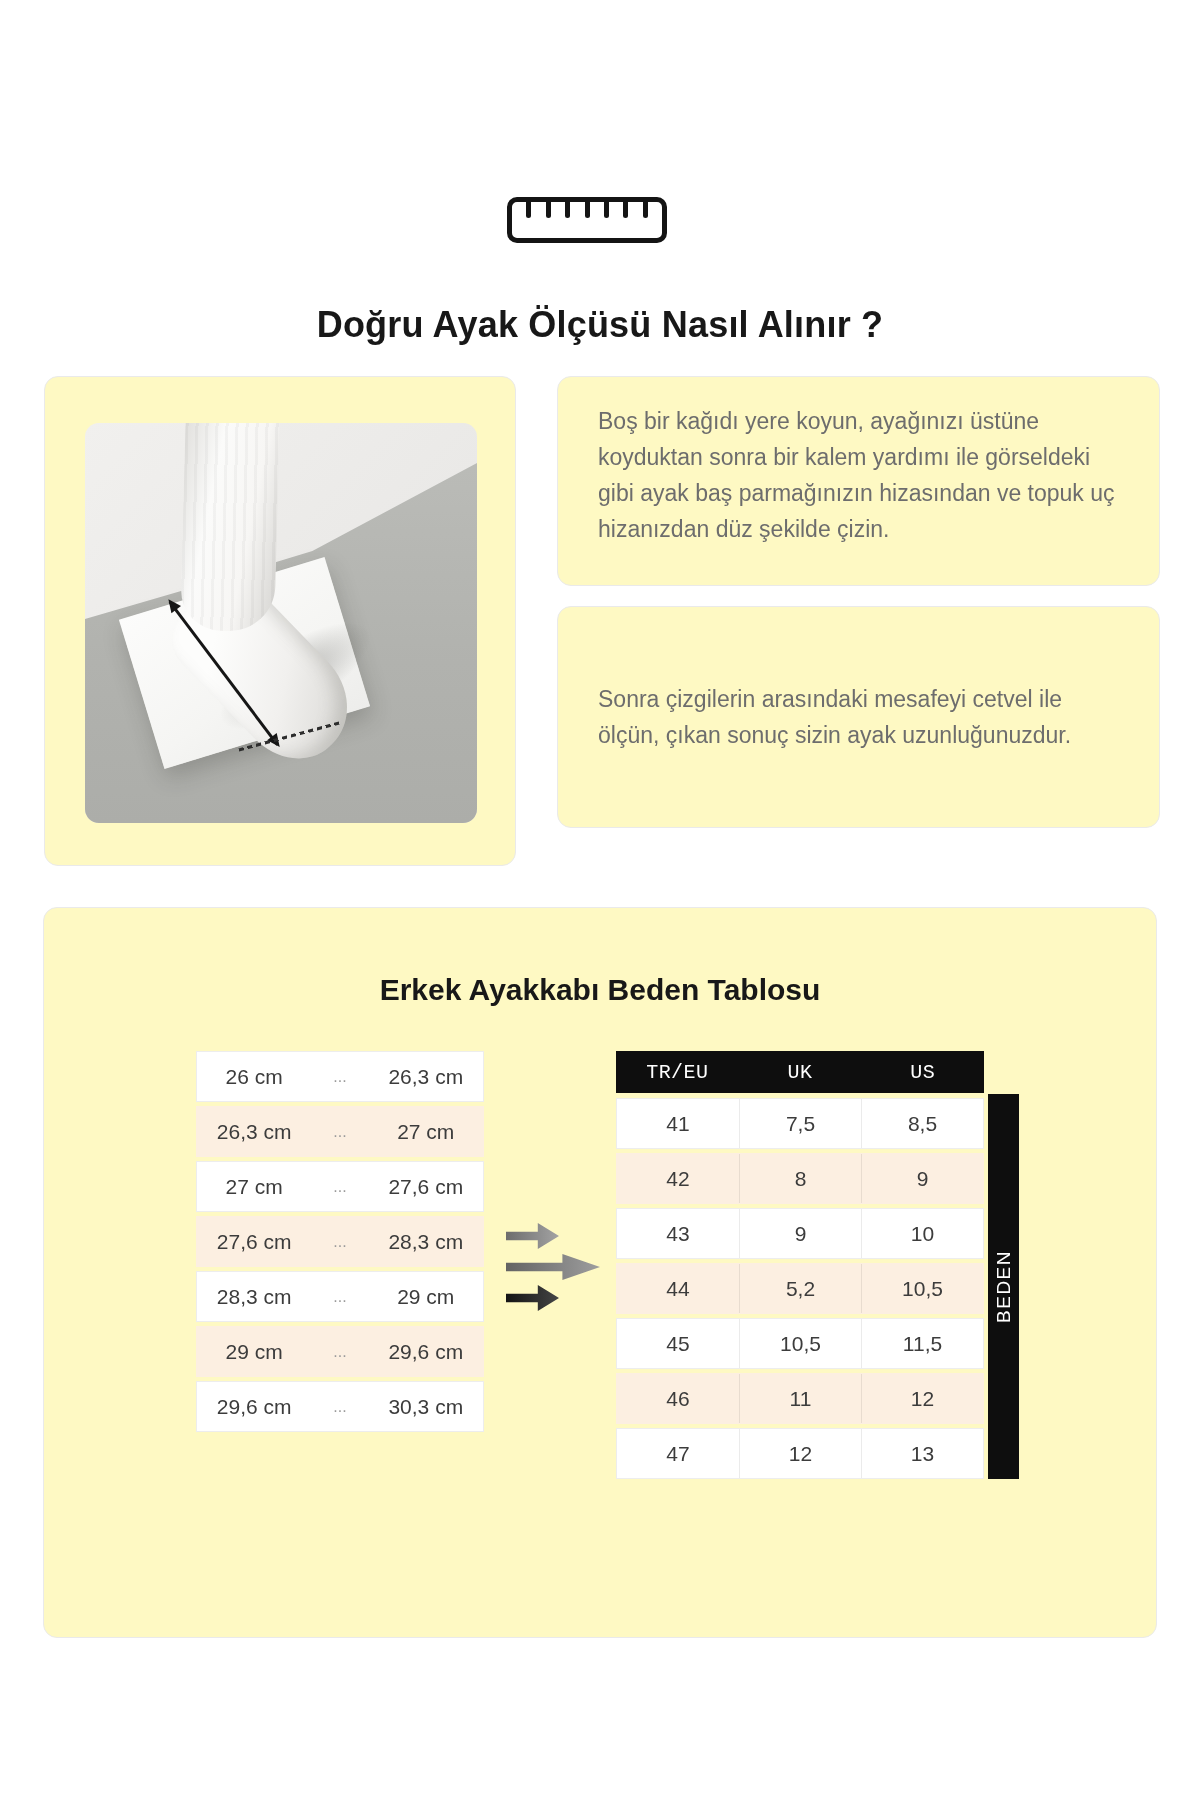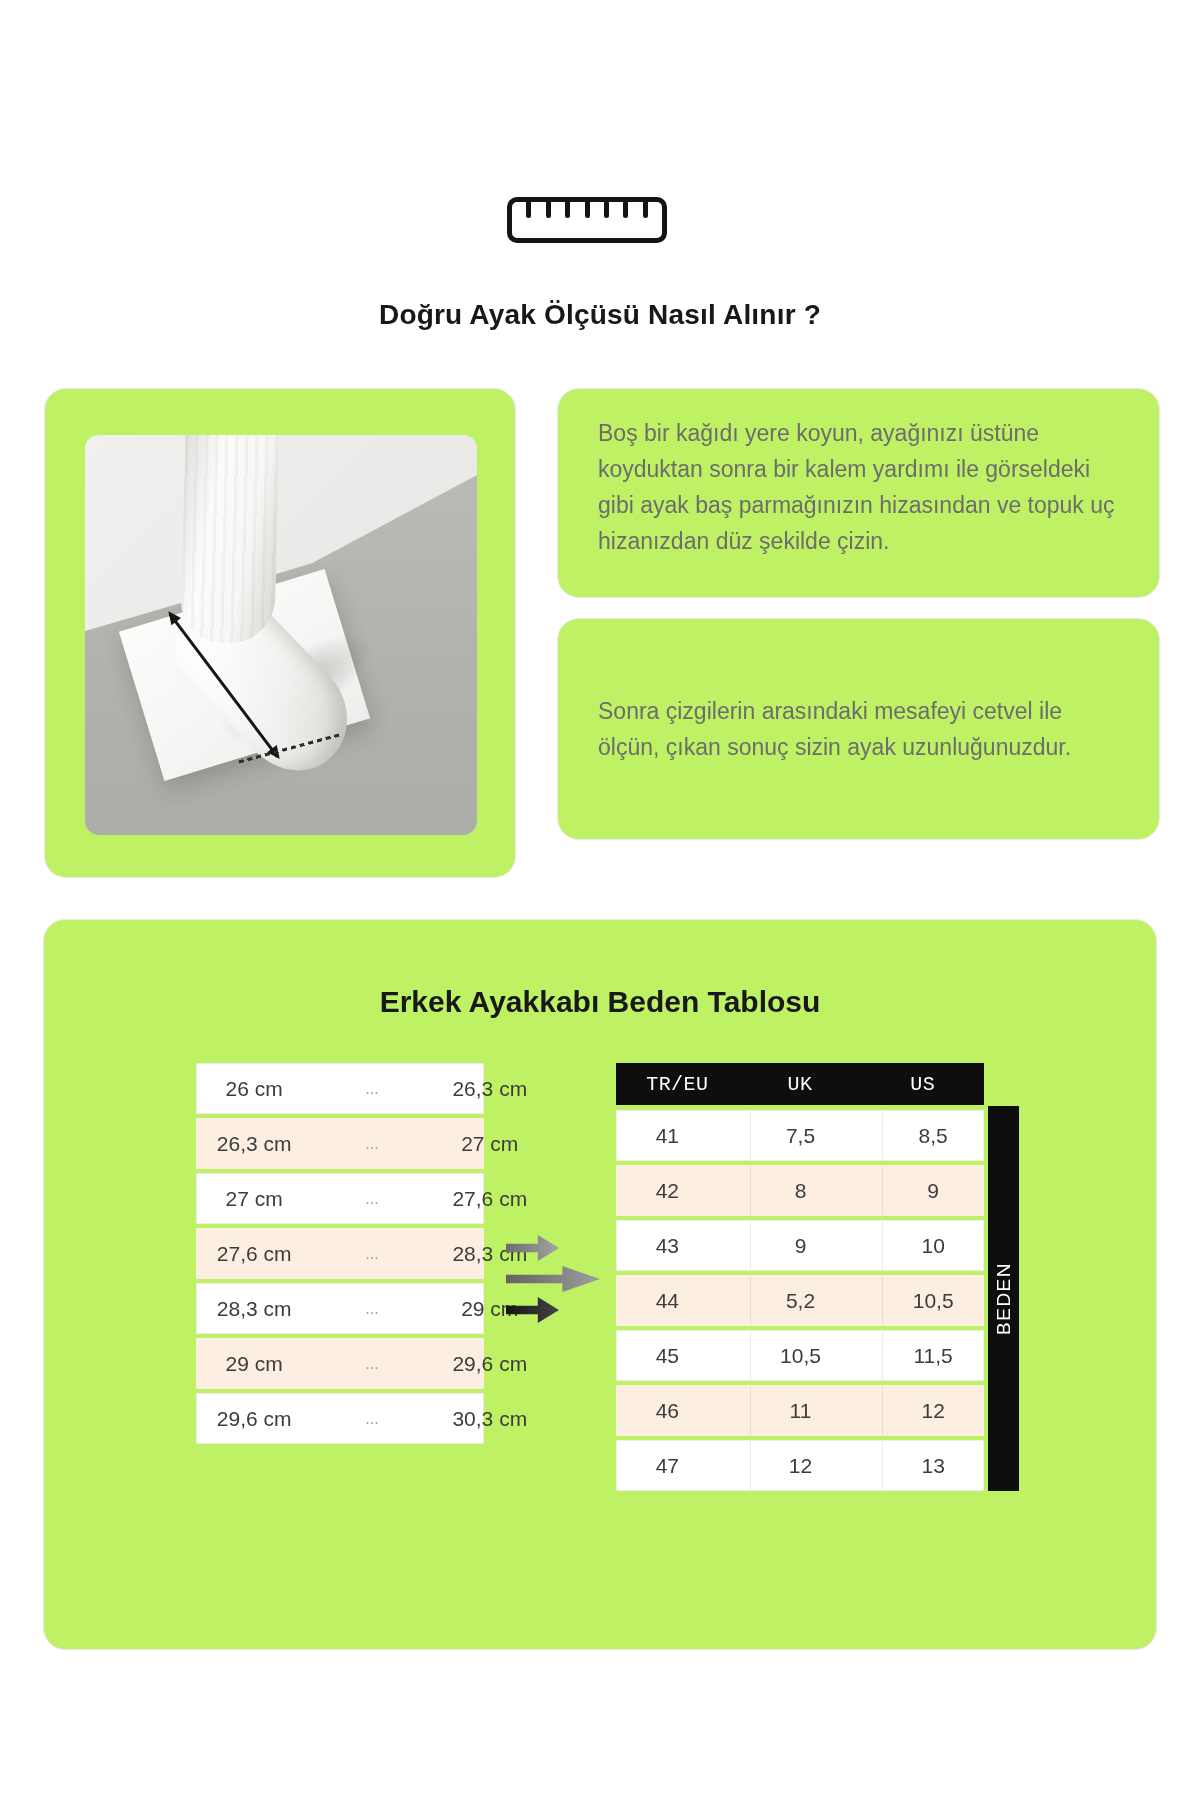--- a/index.html
+++ b/index.html
@@ -15,30 +15,30 @@
     left:507px;top:197px;width:160px;height:46px;
     border:5px solid #141414;border-radius:10px;
     box-sizing:border-box;display:flex;justify-content:space-evenly;
     align-items:flex-start;padding-top:0;
   }
   .ruler .tick{width:5px;height:16px;background:#141414;border-radius:0 0 3px 3px;}
 
   
   .page-title{
     left:0;top:280px;width:1200px;text-align:center;
-    font-size:28px;font-weight:700;color:#181818;letter-spacing:.2px;
+    font-size:36px;font-weight:700;color:#181818;letter-spacing:.2px;
   }
   .table-title{
     left:0;top:40px;width:100%;text-align:center;
     font-size:30px;font-weight:700;color:#181818;
   }
 
   
   .card{
-    border:1.5px solid #eaeaea;border-radius:22px;background:#bef264;box-sizing:border-box;margin-top:12px;
+    border:1.5px solid #eaeaea;border-radius:14px;background:#fef9c3;box-sizing:border-box;
   }
   .photo-card{left:44px;top:376px;width:472px;height:490px;}
   .info-box1{left:557px;top:376px;width:603px;height:210px;padding:26px 40px;}
   .info-box2{left:557px;top:606px;width:603px;height:222px;padding:0 40px;display:flex;align-items:center;}
   .info-text{
     font-size:23px;line-height:36px;color:#6d6d6d;margin:0;
   }
   .table-card{left:43px;top:907px;width:1114px;height:731px;padding-left:37px;}
 
   
@@ -97,21 +97,21 @@
     display:grid;align-items:center;text-align:center;
     font-size:20px;font-weight:500;letter-spacing:.4px;margin-bottom:5px;
   }
   .cm-table{left:152px;top:143px;width:288px;}
   .cm-table .thead{grid-template-columns:1fr;}
   .size-table{left:572px;top:143px;width:368px;}
   .size-table .thead{grid-template-columns:1fr 1fr 1fr;font-family:Liberation Mono, monospace;}
   .trow{
     height:51px;margin-bottom:4px;display:grid;align-items:center;text-align:center;
     background:#fff;border:1px solid #ededed;box-sizing:border-box;
-    font-size:21px;font-weight:500;color:#3c3c3c;gap:32px;
+    font-size:21px;font-weight:500;color:#3c3c3c;
   }
   .trow.alt{background:var(--alt-row,#fcefe1);border-color:var(--alt-row,#fcefe1);}
   .cm-row{grid-template-columns:40% 20% 40%;}
   .cm-row .cell:nth-child(2){font-size:16px;color:#9b9b9b;}
   .sz-row{grid-template-columns:1fr 1fr 1fr;}
   .sz-row .cell{height:100%;display:flex;align-items:center;justify-content:center;box-sizing:border-box;}
   .sz-row .cell + .cell{border-left:1px solid rgba(0,0,0,.08);}
 
   .beden-bar{
     left:944px;top:186px;width:31px;height:385px;background:var(--band,#0e0e0e);

